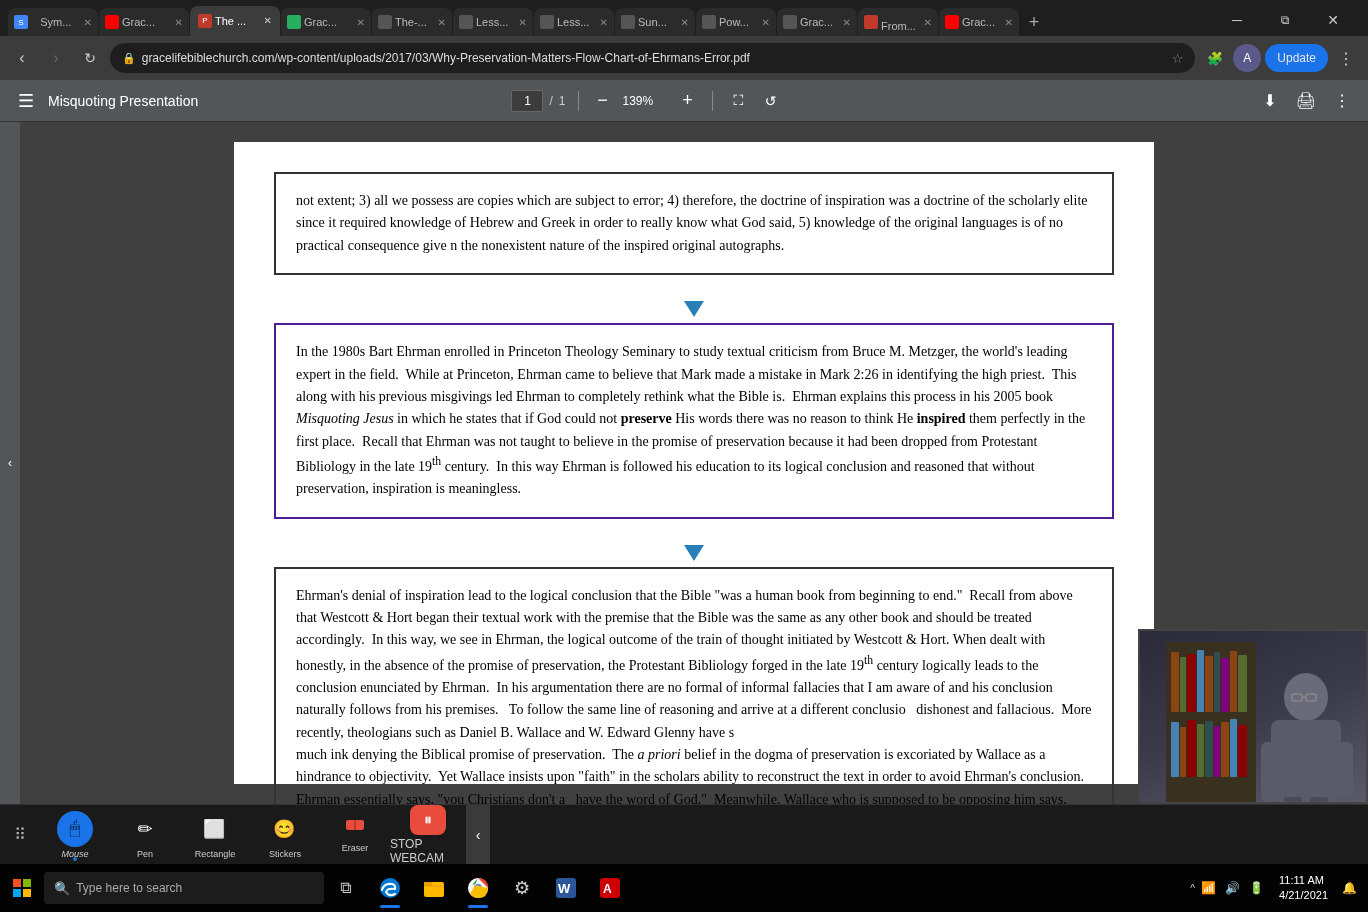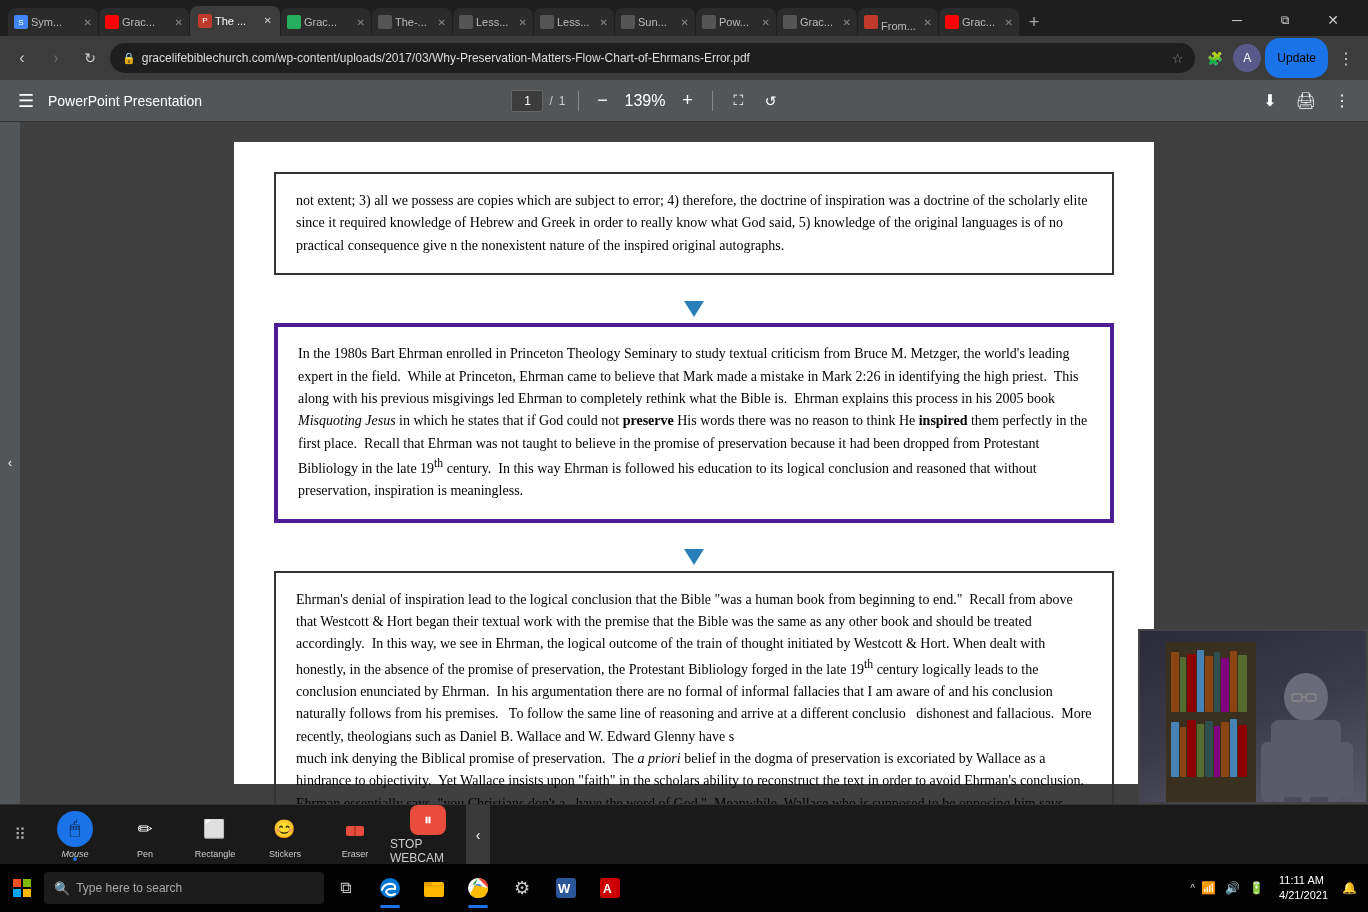--- a/index.html
+++ b/index.html
@@ -7,21 +7,21 @@
   </style>
 </head>
 <body>
 
 <div style="width:1368px; height:912px; display:flex; flex-direction:column; position:relative;">
 
   <div style="display:flex; align-items:flex-end; height:36px; background:#1e1e1e; padding:0 8px 0 8px; gap:1px; overflow:hidden;">
 
     <div style="display:flex;align-items:center;height:28px;min-width:90px;max-width:130px;padding:0 6px;border-radius:8px 8px 0 0;background:#2b2b2b;color:#bbb;font-size:11px;gap:3px;flex-shrink:0;">
       <div style="width:14px;height:14px;background:#4285f4;border-radius:2px;flex-shrink:0;display:flex;align-items:center;justify-content:center;font-size:8px;color:#fff;">S</div>
-      <span style="overflow:hidden;text-overflow:ellipsis;white-space:nowrap;flex:1;">Sym...</span>
+      <span style="overflow:hidden;text-overflow:ellipsis;white-space:nowrap;flex:1;text-align:center;">Sym...</span>
       <span style="font-size:10px;color:#888;cursor:pointer;">✕</span>
     </div>
 
     <div style="display:flex;align-items:center;height:28px;min-width:90px;max-width:130px;padding:0 6px;border-radius:8px 8px 0 0;background:#2b2b2b;color:#bbb;font-size:11px;gap:3px;flex-shrink:0;">
       <div style="width:14px;height:14px;background:#ff0000;border-radius:2px;flex-shrink:0;"></div>
       <span style="overflow:hidden;text-overflow:ellipsis;white-space:nowrap;flex:1;">Grac...</span>
       <span style="font-size:10px;color:#888;cursor:pointer;">✕</span>
     </div>
 
     <div style="display:flex;align-items:center;height:30px;min-width:90px;max-width:140px;padding:0 8px;border-radius:8px 8px 0 0;background:#3c3c3c;color:#fff;font-size:11px;gap:3px;flex-shrink:0;border-bottom:1px solid #3c3c3c;">
@@ -99,36 +99,36 @@
     <div style="width:28px;height:28px;display:flex;align-items:center;justify-content:center;color:#666;font-size:16px;cursor:default;border-radius:50%;">›</div>
     <div style="width:28px;height:28px;display:flex;align-items:center;justify-content:center;color:#ccc;font-size:14px;cursor:pointer;border-radius:50%;">↻</div>
     <div style="flex:1;height:30px;background:#1e1e1e;border-radius:15px;display:flex;align-items:center;padding:0 12px;gap:6px;">
       <span style="color:#888;font-size:11px;">🔒</span>
       <input type="text" style="background: transparent; border: none; outline: none; color: rgb(221, 221, 221); font-size: 12px; flex: 1 1 0%;" value="gracelifebiblechurch.com/wp-content/uploads/2017/03/Why-Preservation-Matters-Flow-Chart-of-Ehrmans-Error.pdf">
       <span style="color:#888;font-size:13px;">☆</span>
     </div>
     <div style="display:flex;align-items:center;gap:4px;">
       <div style="width:28px;height:28px;display:flex;align-items:center;justify-content:center;color:#ccc;font-size:13px;cursor:pointer;border-radius:50%;">🧩</div>
       <div style="width:28px;height:28px;display:flex;align-items:center;justify-content:center;background:#5a5a8a;border-radius:50%;color:#fff;font-size:12px;cursor:pointer;">A</div>
-      <div style="background:#1a73e8;color:#000000;border-radius:15px;padding:0 12px;height:40px;font-size:12px;cursor:pointer;display:flex;align-items:center;">Update</div>
+      <div style="background:#1a73e8;color:#e5e5e5;border-radius:15px;padding:0 12px;height:28px;font-size:12px;cursor:pointer;display:flex;align-items:center;">Update</div>
       <div style="width:28px;height:28px;display:flex;align-items:center;justify-content:center;color:#ccc;font-size:16px;cursor:pointer;">⋮</div>
     </div>
   </div>
 
   <div style="display:flex;align-items:center;height:42px;background:#525659;padding:0 12px;gap:8px;border-bottom:1px solid #333;">
     <div style="width:28px;height:28px;display:flex;align-items:center;justify-content:center;color:#fff;font-size:18px;cursor:pointer;">☰</div>
-    <span style="color:#fff;font-size:14px;font-weight:500;flex:1;">PowerPoint Presentation</span>
+    <span style="color:#fff;font-size:14px;font-weight:500;flex:1;">Misquoting Presentation</span>
     <div style="display:flex;align-items:center;gap:6px;">
       <input type="text" style="background: rgb(60, 60, 60); border: 1px solid rgb(102, 102, 102); color: rgb(255, 255, 255); width: 32px; height: 22px; text-align: center; font-size: 12px; border-radius: 2px;" value="1">
       <span style="color:#ccc;font-size:12px;">/</span>
       <span style="color:#ccc;font-size:12px;">1</span>
     </div>
     <div style="width:1px;height:20px;background:#888;margin:0 4px;"></div>
     <div style="width:24px;height:24px;display:flex;align-items:center;justify-content:center;color:#fff;font-size:18px;cursor:pointer;">−</div>
-    <span style="color:#fff;font-size:16px;min-width:45px;text-align:center;">139%</span>
+    <span style="color:#fff;font-size:12px;min-width:45px;text-align:left;">139%</span>
     <div style="width:24px;height:24px;display:flex;align-items:center;justify-content:center;color:#fff;font-size:18px;cursor:pointer;">+</div>
     <div style="width:1px;height:20px;background:#888;margin:0 4px;"></div>
     <div style="display:flex;align-items:center;gap:4px;">
       <div style="width:28px;height:28px;display:flex;align-items:center;justify-content:center;color:#fff;font-size:14px;cursor:pointer;border-radius:3px;">⛶</div>
       <div style="width:28px;height:28px;display:flex;align-items:center;justify-content:center;color:#fff;font-size:14px;cursor:pointer;border-radius:3px;">↺</div>
     </div>
     <div style="flex:1;"></div>
     <div style="width:28px;height:28px;display:flex;align-items:center;justify-content:center;color:#fff;font-size:16px;cursor:pointer;">⬇</div>
     <div style="width:28px;height:28px;display:flex;align-items:center;justify-content:center;color:#fff;font-size:16px;cursor:pointer;">🖨</div>
     <div style="width:28px;height:28px;display:flex;align-items:center;justify-content:center;color:#fff;font-size:16px;cursor:pointer;">⋮</div>
@@ -145,21 +145,21 @@
         <div style="border:2px solid #333;padding:16px 20px;margin:0 0 0 0;font-size:14px;line-height:1.6;color:#000;">
           <span>not extent; 3) all we possess are copies which are subject to error; 4) therefore, the doctrine of inspiration was a doctrine of the scholarly elite since it required knowledge of Hebrew and Greek in order to really know what God said, 5) knowledge  of the original languages is of no practical consequence give n the nonexistent nature of the inspired original autographs.</span>
         </div>
 
         <div style="display:flex;justify-content:center;margin:6px 0;">
           <svg width="40" height="36" viewBox="0 0 40 36">
             <polygon points="20,0 20,20 10,20 20,36 30,20 20,20" fill="#2980b9"></polygon>
           </svg>
         </div>
 
-        <div style="border:4px solid #4c1d95;padding:16px 20px;margin:0;font-size:14px;line-height:1.6;color:#000;">
+        <div style="border:2px solid #4c1d95;padding:16px 20px;margin:0;font-size:14px;line-height:1.6;color:#000;">
           In the 1980s Bart Ehrman enrolled in Princeton Theology Seminary to study textual criticism from Bruce M. Metzger, the world's leading expert in the field.&nbsp; While at Princeton, Ehrman came to believe that Mark made a mistake in Mark 2:26 in identifying the high priest.&nbsp; This along with his previous misgivings led Ehrman to completely rethink what the Bible is.&nbsp; Ehrman explains this process in his 2005 book <em>Misquoting Jesus</em> in which he states that if God could not <strong>preserve</strong> His words there was no reason to think He <strong>inspired</strong> them perfectly in the first place.&nbsp; Recall that Ehrman was not taught to believe in the promise of preservation because it had been dropped from Protestant Bibliology in the late 19<sup>th</sup> century.&nbsp; In this way Ehrman is followed his education to its logical conclusion and reasoned that without preservation, inspiration is meaningless.
         </div>
 
         <div style="display:flex;justify-content:center;margin:6px 0;">
           <svg width="40" height="36" viewBox="0 0 40 36">
             <polygon points="20,0 20,20 10,20 20,36 30,20 20,20" fill="#2980b9"></polygon>
           </svg>
         </div>
 
         <div style="border:2px solid #333;padding:16px 20px;margin:0;font-size:14px;line-height:1.6;color:#000;overflow:hidden;max-height:380px;">
@@ -234,21 +234,21 @@
     <div style="display:flex;flex-direction:column;align-items:center;justify-content:center;width:70px;height:60px;cursor:pointer;gap:2px;">
       <div style="width:36px;height:36px;background:transparent;border-radius:50%;display:flex;align-items:center;justify-content:center;font-size:18px;color:#fff;">⬜</div>
       <span style="font-size:9px;color:#ccc;">Rectangle</span>
     </div>
 
     <div style="display:flex;flex-direction:column;align-items:center;justify-content:center;width:70px;height:60px;cursor:pointer;gap:2px;">
       <div style="width:36px;height:36px;background:transparent;border-radius:50%;display:flex;align-items:center;justify-content:center;font-size:18px;">😊</div>
       <span style="font-size:9px;color:#ccc;">Stickers</span>
     </div>
 
-    <div style="display:flex;flex-direction:column;align-items:center;justify-content:center;width:70px;height:60px;cursor:pointer;gap:2px;">
+    <div style="display:flex;flex-direction:column;align-items:center;justify-content:flex-start;width:70px;height:60px;cursor:pointer;gap:2px;">
       <div style="width:36px;height:36px;background:transparent;border-radius:50%;display:flex;align-items:center;justify-content:center;font-size:18px;color:#fff;">
         <svg width="22" height="22" viewBox="0 0 22 22">
             <rect x="2" y="8" width="18" height="10" rx="2" fill="#e74c3c"></rect>
             <rect x="10" y="8" width="2" height="10" fill="#c0392b"></rect>
           </svg>
       </div>
       <span style="font-size:9px;color:#ccc;">Eraser</span>
     </div>
 
     <div style="display:flex;flex-direction:column;align-items:center;justify-content:center;width:76px;height:60px;cursor:pointer;gap:2px;">

